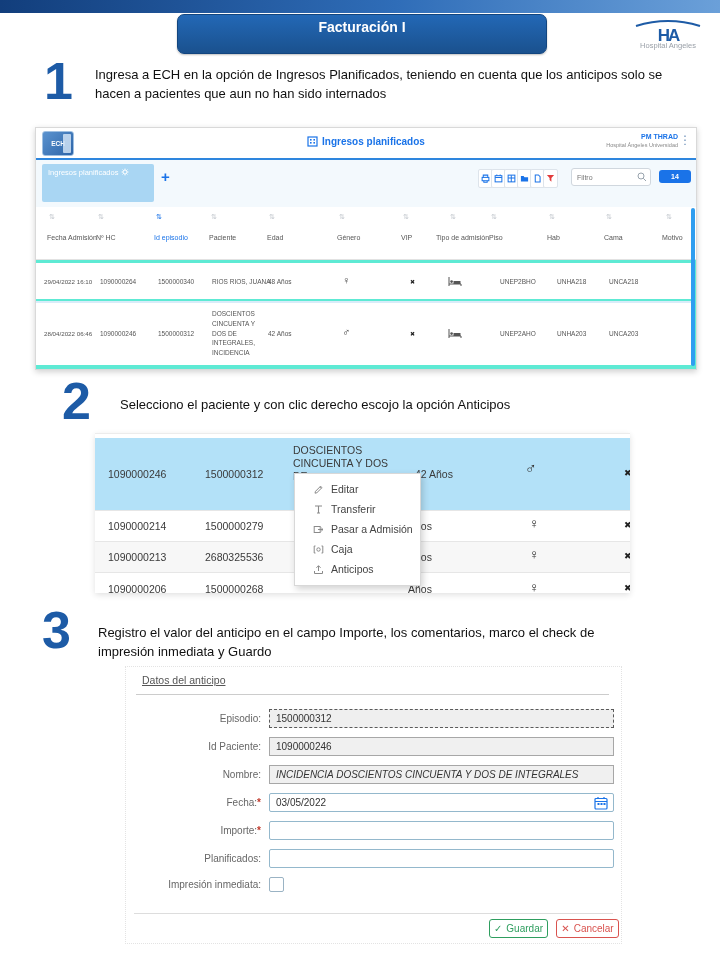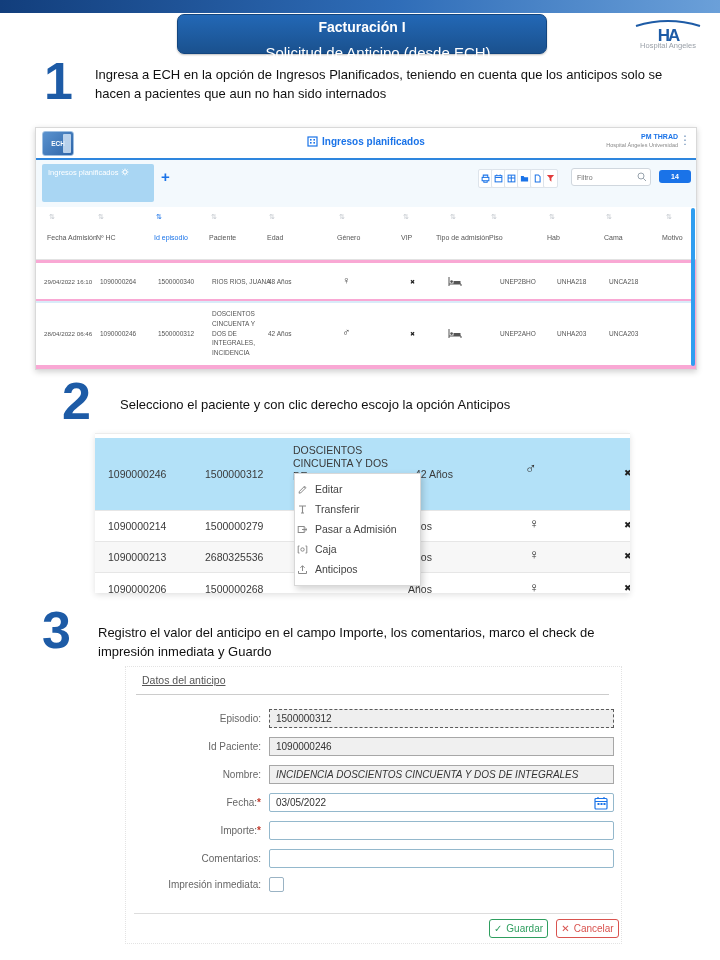--- a/index.html
+++ b/index.html
@@ -7,30 +7,30 @@
         font-family:"Liberation Sans",sans-serif;color:#1a1a1a;}
   .abs{position:absolute;}
 
   
   .top-strip{left:0;top:0;width:720px;height:13px;
     background:linear-gradient(90deg,#123e7c,#2f6db8 55%,#6ba0d9);}
   .banner{left:177px;top:14px;width:368px;height:38px;
     background:linear-gradient(#2368b6,#1a518e);border:1px solid #12457f;border-radius:7px;
     color:#fff;text-align:center;box-shadow:0 1px 2px rgba(0,0,0,.25);}
   .banner-title{font-size:14px;font-weight:bold;margin-top:4px;}
-  .banner-sub{font-size:15px;margin-top:9px;padding-left:32px;}
+  .banner-sub{font-size:13px;margin-top:19px;padding-left:32px;}
   .ha-logo{left:626px;top:15px;width:84px;text-align:center;}
   .ha-caption{font-size:7.5px;color:#9aa0a8;margin-top:-2px;}
 
   
   .step-num{color:var(--c-brand,#1d5ba6);font-size:52px;font-weight:bold;line-height:.9;}
   .step-text{font-size:13px;line-height:1.45;color:#111;}
 
   
-  .s1{left:35px;top:127px;width:660px;height:241px;background:#f9a8d4;
+  .s1{left:35px;top:127px;width:660px;height:241px;background:#5eead4;
       border:1px solid #d9d9d9;box-shadow:0 2px 6px rgba(0,0,0,.18);overflow:hidden;}
   .s1 .topbar{left:0;top:0;width:660px;height:30px;background:#fff;}
   .ech-logo{left:6px;top:3px;width:30px;height:23px;border-radius:3px;
     background:linear-gradient(135deg,#5b93cf,#2d64a8);border:1px solid #9fc0e2;
     color:#fff;font-size:6.5px;font-weight:bold;display:flex;align-items:center;justify-content:center;}
   .ech-logo .pane{position:absolute;right:2px;top:2px;bottom:2px;width:8px;background:#cfe2f5;border-radius:1px;opacity:.85;}
   .s1-title{left:0;top:8px;width:660px;text-align:center;color:var(--c-accent,#1a73e8);
     font-weight:bold;font-size:10px;}
   .s1-user{right:18px;top:5px;text-align:right;line-height:1.25;}
   .s1-user .nm{font-size:7px;font-weight:bold;color:var(--c-accent,#1a73e8);}
@@ -66,21 +66,21 @@
       border-top:1px solid #ececec;box-shadow:0 2px 6px rgba(0,0,0,.12);}
   .s2-selected{left:0;top:4px;width:535px;height:72px;background:var(--c-highlight,#b3e1f8);}
   .s2 .c{position:absolute;font-size:10.5px;color:#3a3a3a;white-space:nowrap;}
   .s2 .pat{white-space:normal;width:102px;line-height:1.25;}
   .s2 .sym{font-size:16px;color:#333;}
   .s2 .vip{font-size:9px;color:#222;}
   .s2-row{left:0;width:535px;height:31px;border-top:1px solid #e6e6e6;background:#fff;}
   .s2-row.alt{background:#f7f7f7;}
   .ctx-menu{left:199px;top:39px;width:127px;height:113px;background:#fff;border:1px solid #d8d8d8;
     box-shadow:2px 3px 7px rgba(0,0,0,.18);z-index:5;padding:5px 0;box-sizing:border-box;}
-  .ctx-item{height:20px;display:flex;align-items:center;gap:7px;padding-left:2px;
+  .ctx-item{height:20px;display:flex;align-items:center;gap:7px;padding-left:18px;
     font-size:10.5px;color:#444;}
 
   
   .form{left:125px;top:666px;width:495px;height:276px;background:#fff;border:1px dotted #e3e3e3;}
   .f-title{left:16px;top:7px;font-size:10.5px;color:#555;text-decoration:underline;}
   .f-divider{left:10px;top:27px;width:473px;border-top:1px solid #ccc;}
   .f-label{position:absolute;width:131px;text-align:right;font-size:10px;color:#666;line-height:19px;}
   .f-label .req{color:#c0392b;font-weight:bold;}
   .inp{position:absolute;left:143px;width:345px;height:19px;box-sizing:border-box;
     font-size:10px;color:#333;padding:0 6px;font-family:"Liberation Sans",sans-serif;}
@@ -354,21 +354,21 @@
       <rect x="1" y="2.5" width="12" height="10.5" rx="1" fill="none" stroke="#1a73e8" stroke-width="1.2"></rect>
       <path d="M1 5.5h12M4 2.5V1M10 2.5V1" stroke="#1a73e8" stroke-width="1.2"></path>
       <rect x="3.5" y="7" width="2" height="2" fill="#1a73e8"></rect>
         <rect x="6.5" y="7" width="2" height="2" fill="#1a73e8"></rect>
         <rect x="9.5" y="7" width="2" height="2" fill="#1a73e8"></rect>
     </svg>
 
     <div class="f-label" style="left:4px;top:154px;"><span>Importe:</span><span class="req">*</span></div>
     <input class="inp wt" style="top: 154px;" value="">
 
-    <div class="f-label" style="left:4px;top:182px;"><span>Comentarios:</span></div>
+    <div class="f-label" style="left:4px;top:182px;"><span>Planificados:</span></div>
     <input class="inp wt" style="top: 182px;" value="">
 
     <div class="f-label" style="left:4px;top:208px;"><span>Impresión inmediata:</span></div>
     <input type="checkbox" class="abs f-check" style="top: 210px;">
 
     <div class="abs f-btnline"></div>
     <div class="btn save">
       <span>✓</span>
       <span>Guardar</span>
     </div>

